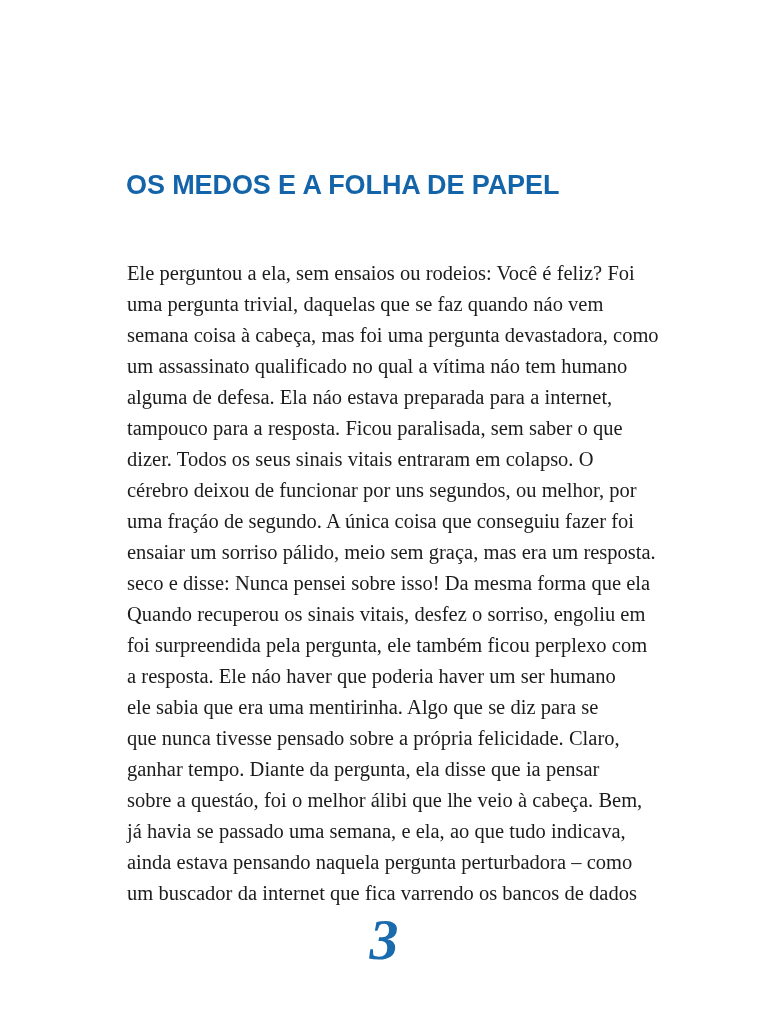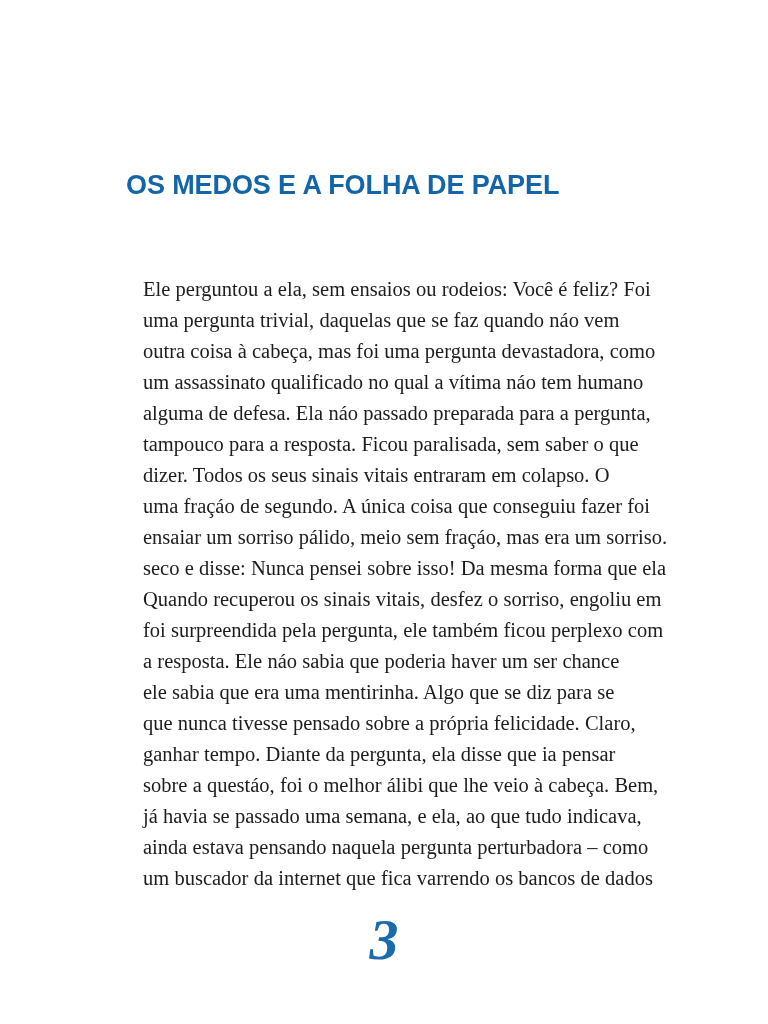--- a/index.html
+++ b/index.html
@@ -66,21 +66,21 @@
     color: #1464aa;
     white-space: nowrap;
   }
 
   
   .body-text {
     position: absolute;
     left: 127px;
     top: 258px;
     width: 578px;
-    margin: 16px;
+    margin: 0;
     font-family: "Liberation Serif", "DejaVu Serif", serif;
     font-size: 20.5px;
     line-height: 31px;
     color: #1c1c1c;
     text-align: left;
     hyphens: none;
     word-spacing: 0.1px;
   }
   .body-text .line {
     display: block;
@@ -109,31 +109,32 @@
 <div class="page">
 
   <div class="edge-rule-shadow"></div>
   <div class="edge-rule"></div>
 
   <h1 class="chapter-title">OS MEDOS E A FOLHA DE PAPEL</h1>
 
   <div class="body-text">
       <span class="line">Ele perguntou a ela, sem ensaios ou rodeios: Você é feliz? Foi</span>
       <span class="line">uma pergunta trivial, daquelas que se faz quando náo vem</span>
-      <span class="line">outra coisa à cabeça, mas foi uma pergunta devastadora, como</span>
+      <span class="line">semana coisa à cabeça, mas foi uma pergunta devastadora, como</span>
       <span class="line">um assassinato qualificado no qual a vítima náo tem humano</span>
-      <span class="line">alguma de defesa. Ela náo passado preparada para a pergunta,</span>
+      <span class="line">alguma de defesa. Ela náo estava preparada para a internet,</span>
       <span class="line">tampouco para a resposta. Ficou paralisada, sem saber o que</span>
       <span class="line">dizer. Todos os seus sinais vitais entraram em colapso. O</span>
+      <span class="line">cérebro deixou de funcionar por uns segundos, ou melhor, por</span>
       <span class="line">uma fraçáo de segundo. A única coisa que conseguiu fazer foi</span>
-      <span class="line">ensaiar um sorriso pálido, meio sem fraçáo, mas era um sorriso.</span>
+      <span class="line">ensaiar um sorriso pálido, meio sem graça, mas era um resposta.</span>
       <span class="line">seco e disse: Nunca pensei sobre isso! Da mesma forma que ela</span>
       <span class="line">Quando recuperou os sinais vitais, desfez o sorriso, engoliu em</span>
       <span class="line">foi surpreendida pela pergunta, ele também ficou perplexo com</span>
-      <span class="line">a resposta. Ele náo sabia que poderia haver um ser chance</span>
+      <span class="line">a resposta. Ele náo haver que poderia haver um ser humano</span>
       <span class="line">ele sabia que era uma mentirinha. Algo que se diz para se</span>
       <span class="line">que nunca tivesse pensado sobre a própria felicidade. Claro,</span>
       <span class="line">ganhar tempo. Diante da pergunta, ela disse que ia pensar</span>
       <span class="line">sobre a questáo, foi o melhor álibi que lhe veio à cabeça. Bem,</span>
       <span class="line">já havia se passado uma semana, e ela, ao que tudo indicava,</span>
       <span class="line">ainda estava pensando naquela pergunta perturbadora – como</span>
       <span class="line">um buscador da internet que fica varrendo os bancos de dados</span>
     </div>
 
   <div class="folio">3</div>

